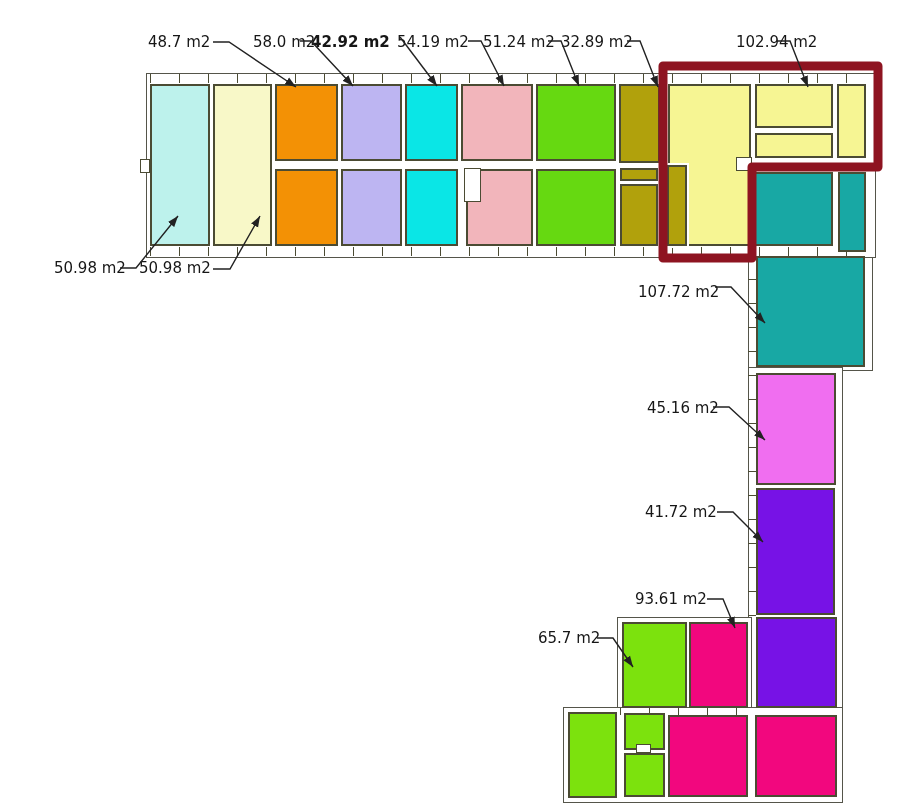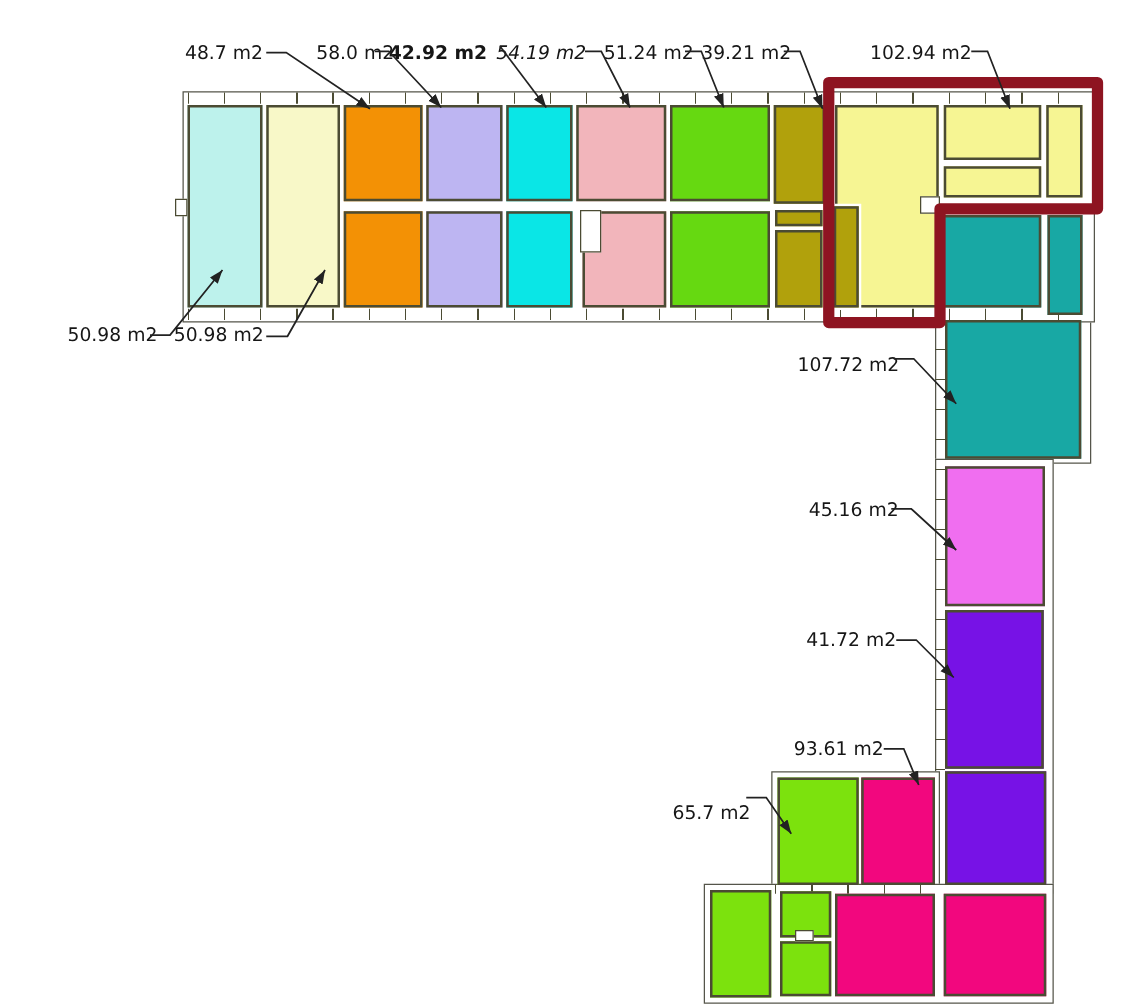--- a/index.html
+++ b/index.html
@@ -66,31 +66,31 @@
   <div class="room" style="left: 755px; top: 715px; width: 82px; height: 82px; background-color: rgb(242, 7, 126);"></div>
 
   <div class="notch" style="left:140px;top:159px;width:10px;height:14px;"></div>
   <div class="notch" style="left:464px;top:168px;width:17px;height:34px;"></div>
   <div class="notch" style="left:736px;top:157px;width:16px;height:14px;"></div>
   <div class="notch" style="left:636px;top:744px;width:15px;height:9px;"></div>
 
   <span class="lbl" style="left:148px;top:34px;">48.7 m2</span>
   <span class="lbl" style="left:253px;top:34px;">58.0 m2</span>
   <span class="lbl" style="left:311px;top:34px;font-weight:bold;">42.92 m2</span>
-  <span class="lbl" style="left:397px;top:34px;font-style:italic;">54.19 m2</span>
+  <span class="lbl" style="left:397px;top:34px;">54.19 m2</span>
   <span class="lbl" style="left:483px;top:34px;">51.24 m2</span>
-  <span class="lbl" style="left:561px;top:34px;">39.21 m2</span>
-  <span class="lbl" style="left:696px;top:34px;text-align:right;">102.94 m2</span>
+  <span class="lbl" style="left:561px;top:34px;">32.89 m2</span>
+  <span class="lbl" style="left:736px;top:34px;text-align:right;">102.94 m2</span>
   <span class="lbl" style="left:54px;top:260px;">50.98 m2</span>
   <span class="lbl" style="left:139px;top:260px;">50.98 m2</span>
   <span class="lbl" style="left:638px;top:284px;">107.72 m2</span>
   <span class="lbl" style="left:647px;top:400px;">45.16 m2</span>
   <span class="lbl" style="left:645px;top:504px;">41.72 m2</span>
   <span class="lbl" style="left:635px;top:591px;">93.61 m2</span>
-  <span class="lbl" style="left:538px;top:630px;margin-top:12px;">65.7 m2</span>
+  <span class="lbl" style="left:538px;top:630px;">65.7 m2</span>
 
   <svg class="overlay" width="900" height="805" viewBox="0 0 900 805">
     <defs>
       <marker id="arw" markerUnits="userSpaceOnUse" markerWidth="12" markerHeight="10" refX="11" refY="5" orient="auto">
         <path d="M0,1 L11,5 L0,9 Z" fill="#222222"></path>
       </marker>
     </defs>
     <polygon points="663,66 878,66 878,167 752,167 752,258 663,258" fill="none" stroke="#8e1421" stroke-width="9" stroke-linejoin="round"></polygon>
     <g stroke="#222222" stroke-width="1.4" fill="none">
       <polyline points="213,42 229,42 296,87" marker-end="url(#arw)"></polyline>

